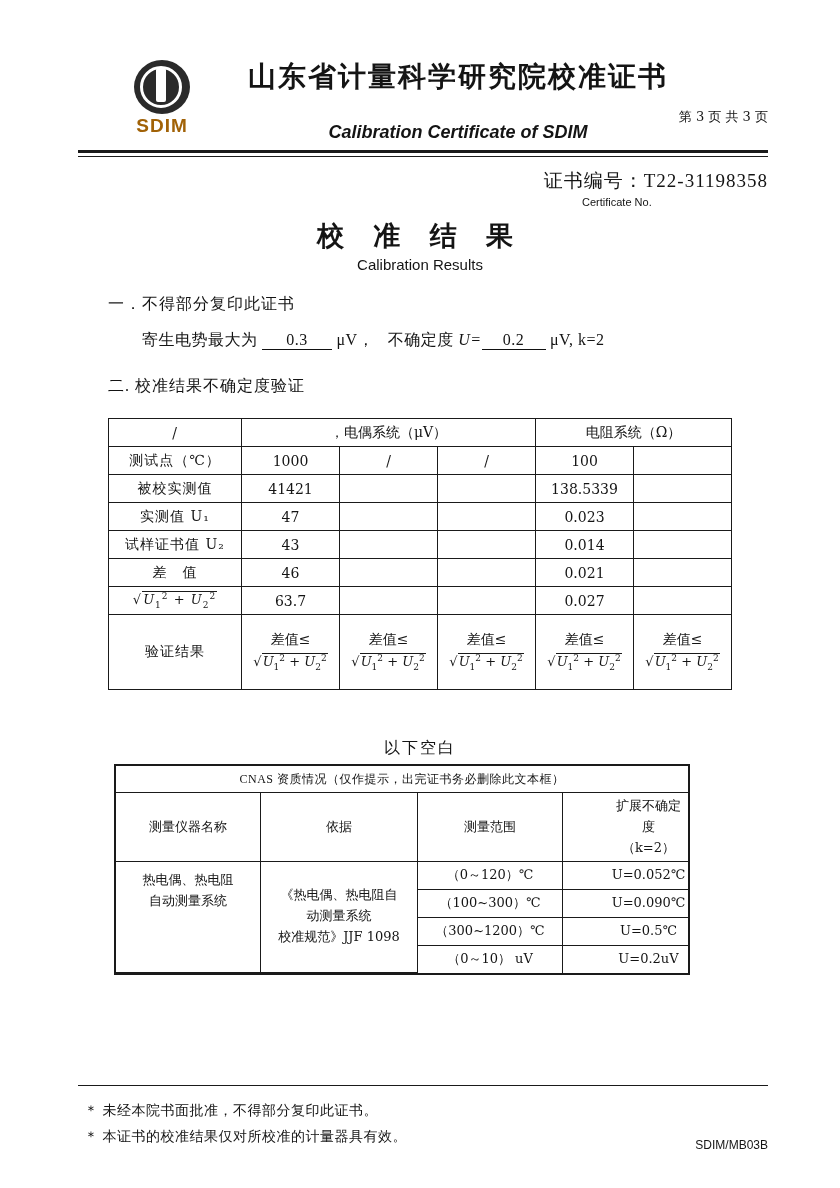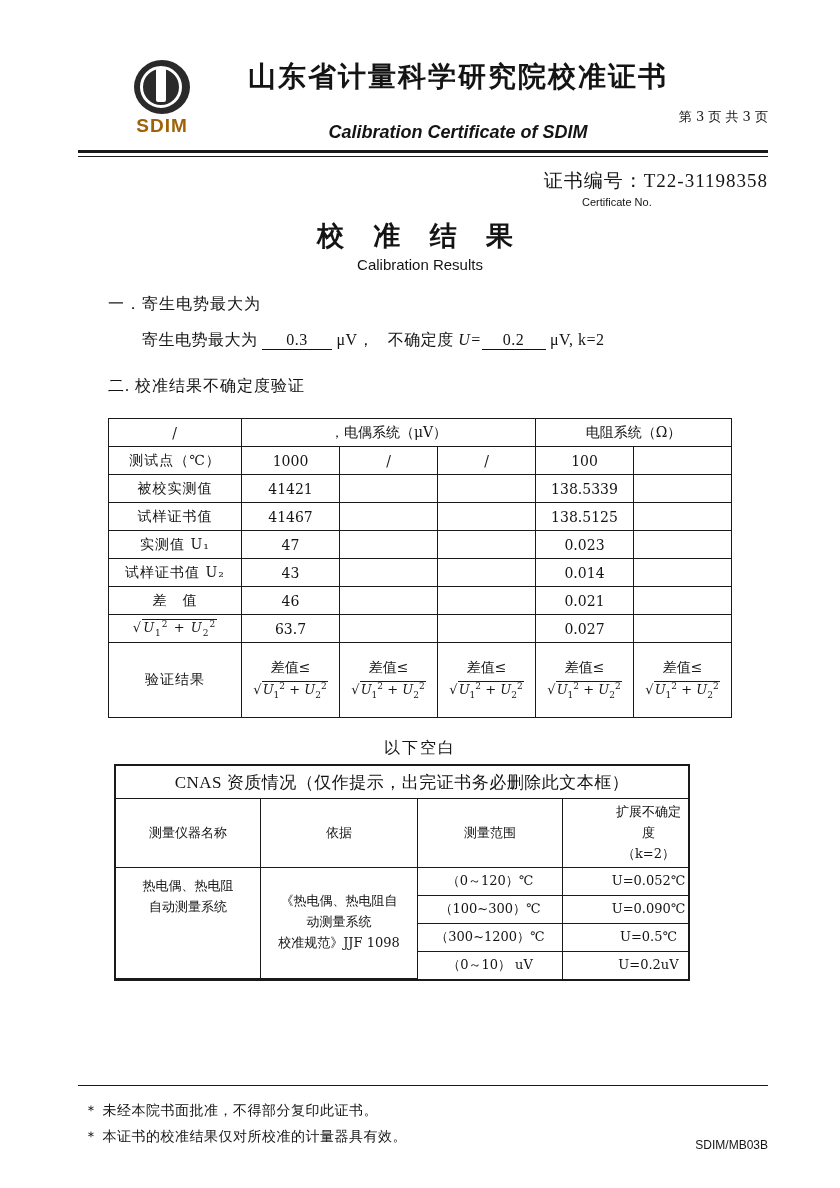--- a/index.html
+++ b/index.html
@@ -252,21 +252,21 @@
   .cnas-box {
     position: absolute;
     left: 114px;
     top: 764px;
     width: 576px;
     border: 2px solid #1a1a1a;
     box-sizing: border-box;
   }
   .cnas-title {
     text-align: center;
-    font-size: 17px;
+    font-size: 12px;
     padding: 5px 0 4px;
     letter-spacing: 0.5px;
   }
   .tbl-cnas {
     width: 100%;
     font-size: 13px;
     border-top: 1px solid #1a1a1a;
   }
   .tbl-cnas td {
     border: 1px solid #1a1a1a;
@@ -323,21 +323,21 @@
   <div class="cert-no">
     <div class="cert-no-line">
       <span>证书编号：</span><span>T22-31198358</span>
     </div>
     <div class="cert-no-en">Certificate No.</div>
   </div>
 
   <div class="result-title">校 准 结 果</div>
   <div class="result-title-en">Calibration Results</div>
 
-  <div class="item1">一．寄生电势最大为</div>
+  <div class="item1">一．不得部分复印此证书</div>
   <div class="item1-line">
     <span>寄生电势最大为</span>
     <span class="blank w1">0.3</span>
     <span>μV，</span>
     &nbsp;
     <span>不确定度</span>
     <span style="font-style:italic">U=</span><span class="blank w2">0.2</span>
     <span>μV, k=2</span>
   </div>
 
@@ -357,28 +357,20 @@
       <td>/</td>
       <td>100</td>
       <td></td>
     </tr>
     <tr>
       <td class="lbl">被校实测值</td>
       <td>41421</td>
       <td></td>
       <td></td>
       <td>138.5339</td>
-      <td></td>
-    </tr>
-    <tr>
-      <td class="lbl">试样证书值</td>
-      <td>41467</td>
-      <td></td>
-      <td></td>
-      <td>138.5125</td>
       <td></td>
     </tr>
     <tr>
       <td class="lbl">实测值 U₁</td>
       <td>47</td>
       <td></td>
       <td></td>
       <td>0.023</td>
       <td></td>
     </tr>

